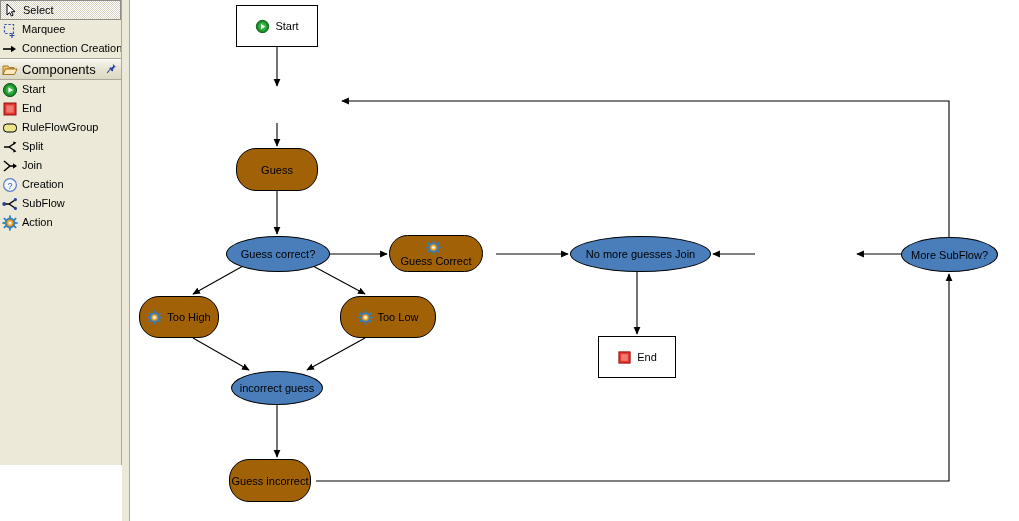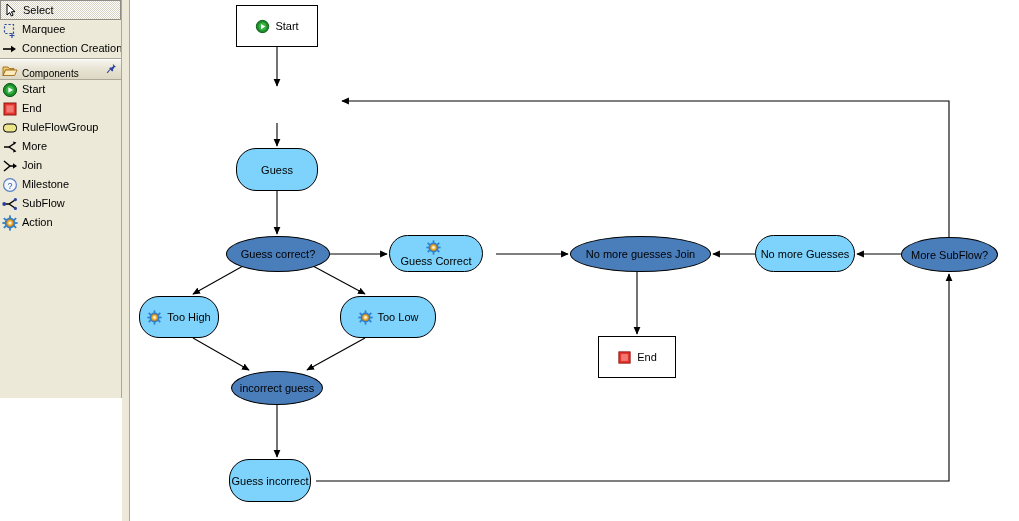--- a/index.html
+++ b/index.html
@@ -5,21 +5,21 @@
   html,body{margin:0;padding:0;}
   body{
     width:1019px;height:521px;overflow:hidden;
     font-family:"Liberation Sans","DejaVu Sans",sans-serif;
     background:#ffffff;
   }
   #app{position:relative;width:1019px;height:521px;}
 
   
   #palette{
-    position:absolute;left:0;top:0;width:122px;height:398px;
+    position:absolute;left:0;top:0;width:122px;height:465px;
     background:#ece9d8;
     border-right:1px solid #aca899;
     box-sizing:border-box;
     overflow:hidden;
   }
   .pal-item{
     position:relative;height:19px;display:flex;align-items:center;
     padding-left:2px;font-size:11px;color:#000;cursor:default;
     white-space:nowrap;
   }
@@ -32,25 +32,25 @@
     background-position:0 0,1px 1px;
     background-color:#d8d3c3;
     border:1px solid #8e8c84;
     box-sizing:border-box;
     height:20px;
   }
   .pal-ico{
     width:16px;height:16px;flex:0 0 16px;display:block;
   }
   .pal-group{
-    height:19px;display:flex;align-items:flex-end;
+    height:19px;display:flex;align-items:center;
     background:linear-gradient(to bottom,#f6f5ef 0%,#e7e3d2 50%,#ddd8c4 100%);
     border-top:1px solid #ffffff;
     border-bottom:1px solid #aca899;
-    padding-left:2px;font-size:10px;font-weight:normal;color:#000;
+    padding-left:2px;font-size:13px;font-weight:normal;color:#000;
     position:relative;
   }
   .pal-group .lbl{margin-left:4px;}
   .pin{position:absolute;right:3px;top:2px;width:13px;height:13px;}
   .pal-sep{height:1px;background:#aca899;}
   .pal-body{background:#ece9d8;}
 
   
   #sash{
     position:absolute;left:122px;top:0;width:8px;height:521px;
@@ -66,21 +66,21 @@
   #edges{position:absolute;left:0;top:0;width:888px;height:521px;}
 
   .node{position:absolute;box-sizing:border-box;display:flex;
         align-items:center;justify-content:center;font-size:11px;color:#000;}
   .node .t{white-space:nowrap;}
 
   .n-rect{
     background:#ffffff;border:1px solid #000;
   }
   .n-rounded{
-    background:#7dd3fc;border:1px solid #000;border-radius:20px;
+    background:#a16207;border:1px solid #000;border-radius:20px;
   }
   .n-ellipse{
     background:#4a7ebb;border:1px solid #000;border-radius:50%;
     color:#000;
   }
   .node .ico{width:15px;height:15px;margin-right:5px;flex:0 0 15px;}
 </style>
 </head>
 <body>
 
@@ -170,21 +170,21 @@
       <div class="pal-item">
         <span class="pal-ico">
           <svg viewBox="0 0 16 16" width="16" height="16">
             <path d="M2 8 H7" stroke="#000" stroke-width="1.5"></path>
             <path d="M7 8 L13 4" stroke="#000" stroke-width="1.5"></path>
             <path d="M7 8 L13 12" stroke="#000" stroke-width="1.5"></path>
             <path d="M11 2.4 L14.4 3.5 L12.2 5.6 Z" fill="#000"></path>
             <path d="M12.2 10.4 L14.4 12.5 L11 13.6 Z" fill="#000"></path>
           </svg>
         </span>
-        <span class="lbl">More</span>
+        <span class="lbl">Split</span>
       </div>
 
       <div class="pal-item">
         <span class="pal-ico">
           <svg viewBox="0 0 16 16" width="16" height="16">
             <path d="M2 3 L8 8" stroke="#000" stroke-width="1.5"></path>
             <path d="M2 13 L8 8" stroke="#000" stroke-width="1.5"></path>
             <path d="M8 8 H13.5" stroke="#000" stroke-width="1.5"></path>
             <path d="M11 5.2 L15 8 L11 10.8 Z" fill="#000"></path>
           </svg>
@@ -192,21 +192,21 @@
         <span class="lbl">Join</span>
       </div>
 
       <div class="pal-item">
         <span class="pal-ico">
           <svg viewBox="0 0 16 16" width="16" height="16">
             <circle cx="8" cy="8" r="6.4" fill="#f4f7fd" stroke="#5b7fc4" stroke-width="1.2"></circle>
             <text x="8" y="11.6" font-size="9" text-anchor="middle" fill="#2f59a8" font-family="Liberation Sans, sans-serif">?</text>
           </svg>
         </span>
-        <span class="lbl">Milestone</span>
+        <span class="lbl">Creation</span>
       </div>
 
       <div class="pal-item">
         <span class="pal-ico">
           <svg viewBox="0 0 16 16" width="16" height="16">
             <path d="M3 8 H7 L13 4 M7 8 L13 12" stroke="#000" stroke-width="1.4" fill="none"></path>
             <circle cx="2.2" cy="8" r="1.9" fill="#2a3fa0"></circle>
             <circle cx="13.4" cy="3.6" r="1.6" fill="#2a3fa0"></circle>
             <circle cx="13.4" cy="12.4" r="1.6" fill="#2a3fa0"></circle>
           </svg>
@@ -380,22 +380,19 @@
     <div class="node n-rect" style="left:467px;top:336px;width:78px;height:42px;">
       <span class="ico">
         <svg viewBox="0 0 16 16" width="15" height="15">
           <rect x="2" y="2" width="12" height="12" fill="#e8342e" stroke="#8d1410" stroke-width="1"></rect>
           <rect x="4.4" y="4.4" width="7.2" height="7.2" fill="#f07a72"></rect>
         </svg>
       </span>
       <span class="t">End</span>
     </div>
 
-    <div class="node n-rounded" style="left:624px;top:235px;width:100px;height:37px;">
-      <span class="t">No more Guesses</span>
-    </div>
 
     <div class="node n-ellipse" style="left:770px;top:237px;width:97px;height:35px;">
       <span class="t">More SubFlow?</span>
     </div>
 
   </div>
 </div>
 
 </body></html>

